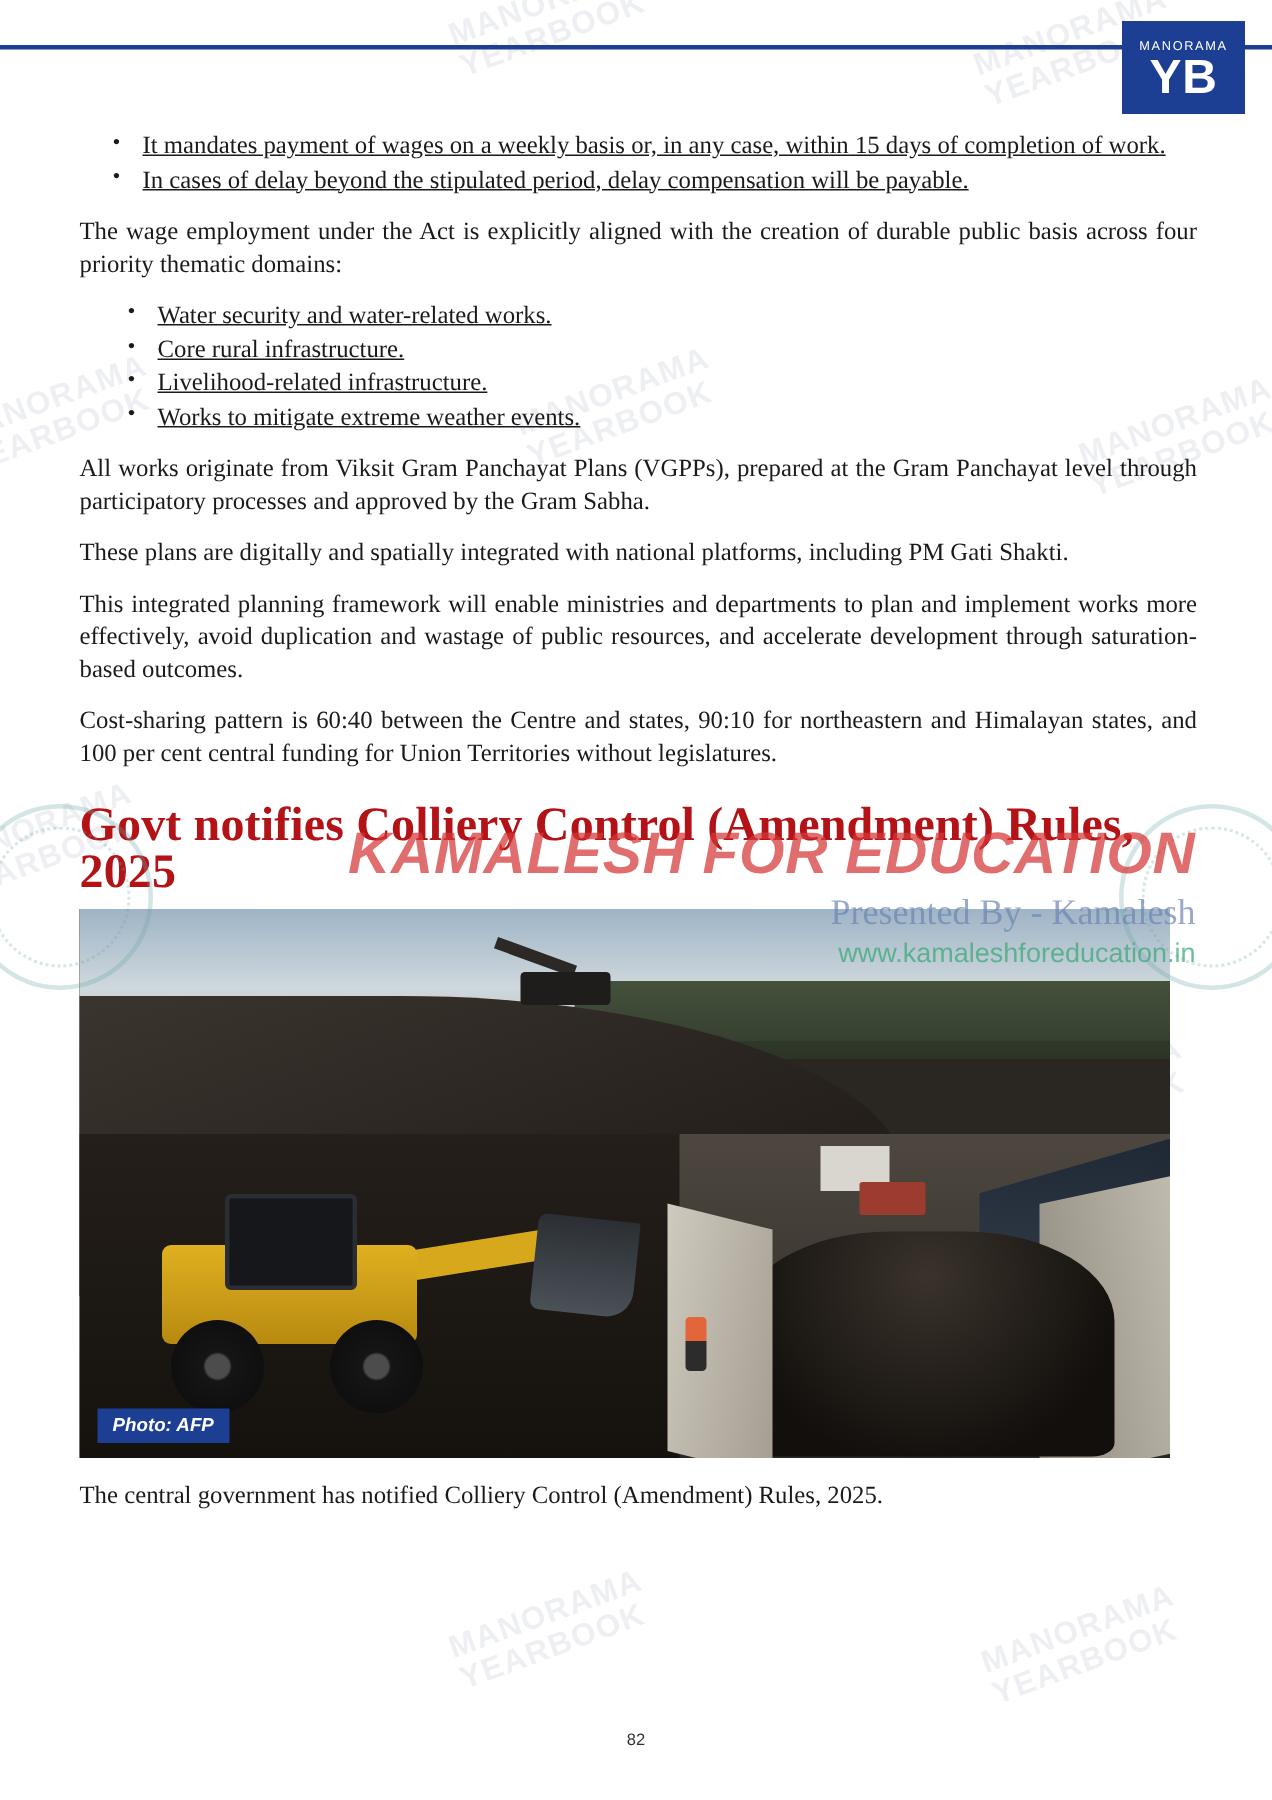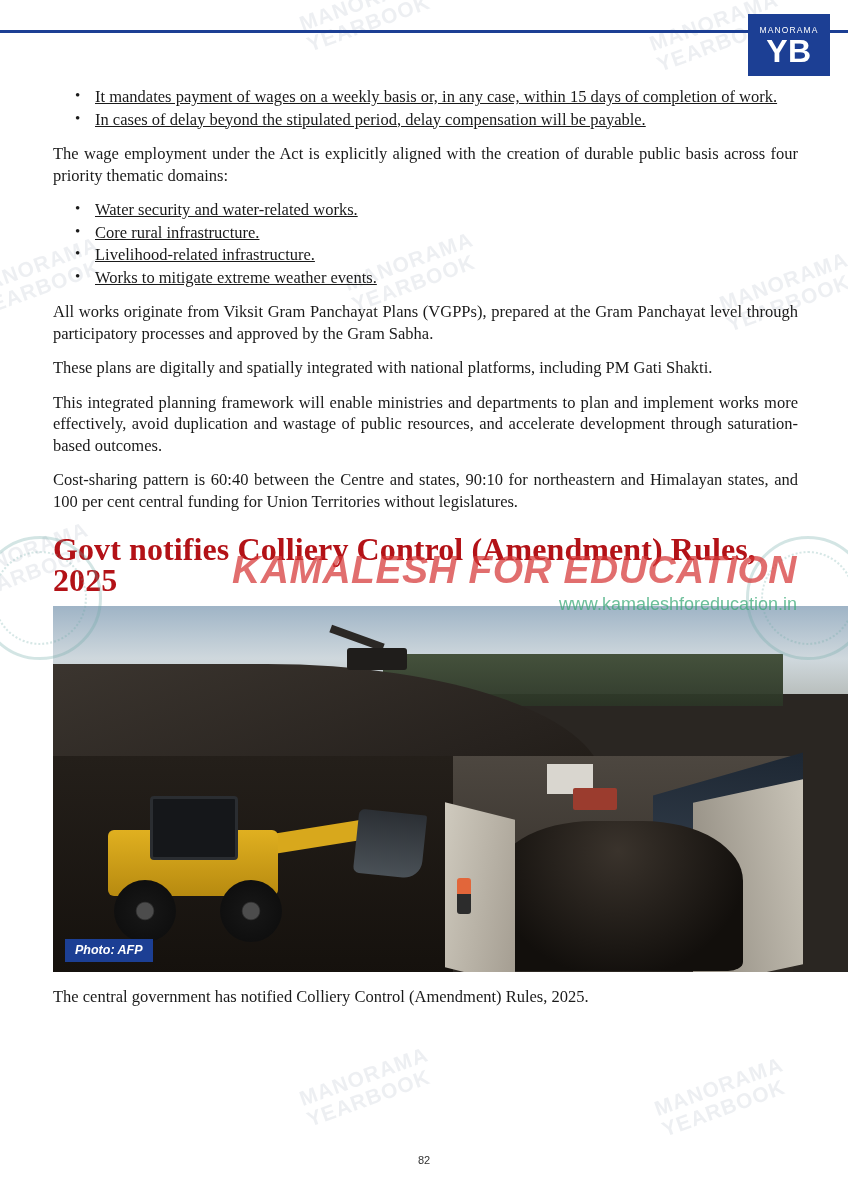--- a/index.html
+++ b/index.html
@@ -79,35 +79,35 @@
     text-align: justify;
     margin-bottom: 1px;
   }
   ul.bullets li::before {
     content: "\2022";
     position: absolute;
     left: -20px;
     top: -1px;
     font-size: 15px;
   }
-  ul.bullets.tight li { text-align: left; }
+  ul.bullets.tight li { text-align: left; margin-left: 10px; }
 
   h2.section-heading {
     color: #b31217;
     font-size: 32px;
     line-height: 31px;
     font-weight: bold;
     margin: 22px 0 10px 0;
     letter-spacing: 0.1px;
   }
 
   
   .photo-wrap {
     position: relative;
-    width: 796px;
+    width: 727px;
     height: 366px;
     margin-top: 4px;
     overflow: hidden;
     background: #2a2622;
   }
   .photo-sky {
     position: absolute;
     left: 0; top: 0;
     width: 100%; height: 88px;
     background: linear-gradient(#9fb4c6, #cfd8dd 60%, #b9bfbd);
@@ -450,16 +450,17 @@
   </div>
 
   <p class="caption">The central government has notified Colliery Control (Amendment) Rules, 2025.</p>
 </div>
 
 <div class="seal seal-left"></div>
 <div class="seal seal-right"></div>
 
 <div class="wm-main">
   <div class="k-title">KAMALESH FOR EDUCATION</div>
+  <div class="k-sub">Presented By - Kamalesh</div>
   <div class="k-url">www.kamaleshforeducation.in</div>
 </div>
 
 <div class="page-number">82</div>
 
 </body></html>

